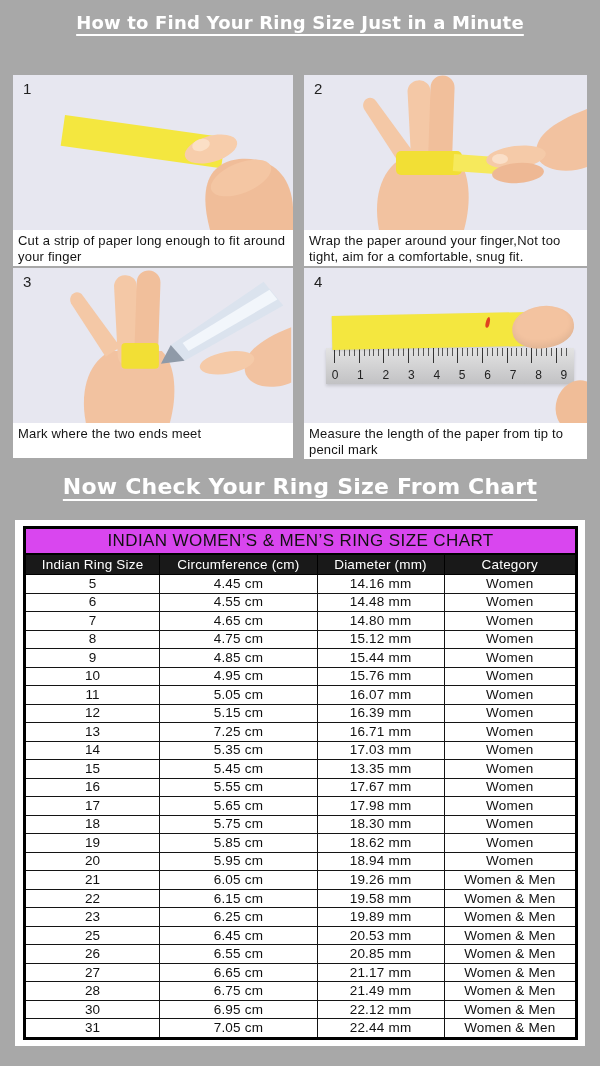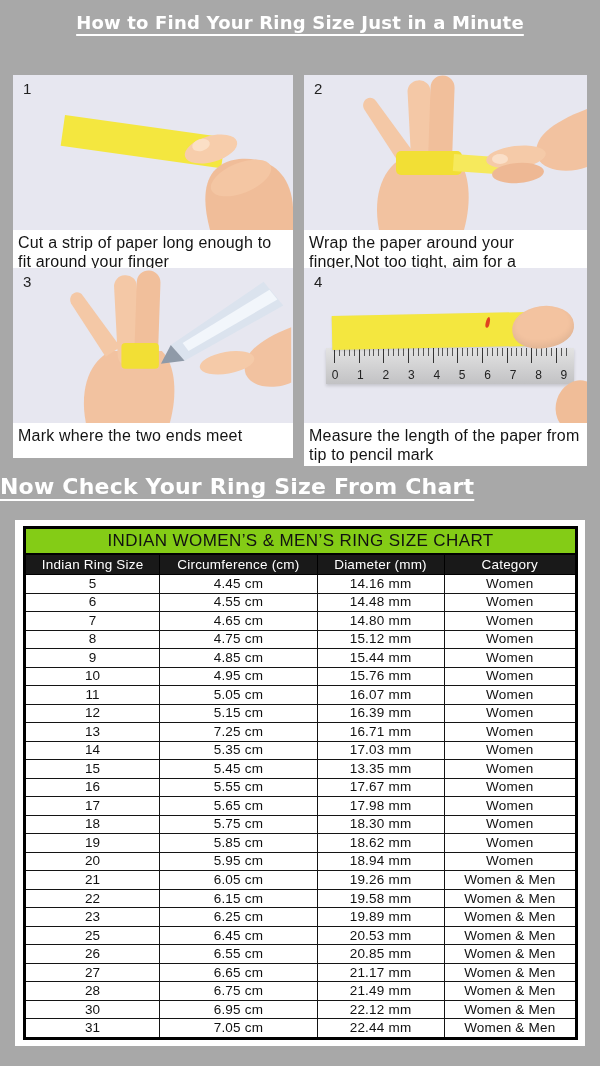--- a/index.html
+++ b/index.html
@@ -8,37 +8,37 @@
     background:#a8a8a8;
     font-family:"Liberation Sans", sans-serif;
   }
   .main-title{
     position:absolute;top:12px;left:0;width:600px;text-align:center;
     color:#ffffff;font-size:18px;font-weight:700;letter-spacing:.2px;
     font-family:"DejaVu Sans", sans-serif;
     text-decoration:underline;text-decoration-thickness:2px;text-underline-offset:5px;
   }
   .section-title{
-    position:absolute;top:474px;left:0;width:600px;
+    position:absolute;top:474px;left:0;width:600px;text-align:center;
     color:#ffffff;font-size:22px;font-weight:700;letter-spacing:.2px;
     font-family:"DejaVu Sans", sans-serif;
     text-decoration:underline;text-decoration-thickness:2px;text-underline-offset:5px;
   }
   .steps{
     position:absolute;top:75px;left:13px;width:574px;
     display:grid;grid-template-columns:280px 283px;column-gap:11px;row-gap:3px;
   }
   .panel{height:190px;display:flex;flex-direction:column;background:#ffffff;}
   .panel-image{flex:0 0 155px;background:#e7e7f0;position:relative;overflow:hidden;}
   .step-num{
     position:absolute;top:5px;left:10px;font-size:15px;color:#222;z-index:5;
   }
   .panel-caption{
     flex:1;background:#ffffff;color:#141414;
-    font-size:16px;line-height:1.2;letter-spacing:.2px;
+    font-size:13px;line-height:1.2;letter-spacing:.2px;
     padding:3px 5px 2px 5px;
   }
   .panel-image svg{position:absolute;left:0;top:0;width:100%;height:100%;}
 
   
   .ruler{
     position:absolute;left:22px;top:80px;width:248px;height:36px;
     background:linear-gradient(#e3e3e3,#c2c2c4);
     box-shadow:0 2px 3px rgba(0,0,0,.15);
   }
@@ -81,21 +81,21 @@
   .chart-wrap{
     position:absolute;left:15px;top:520px;width:570px;height:526px;
     background:#ffffff;box-sizing:border-box;padding:6px 7px 6px 8px;
   }
   .chart-wrap table{
     width:100%;height:100%;border-collapse:collapse;table-layout:fixed;
     border:3px solid #000;
   }
   .table-title{
     font-size:17px;font-weight:400;letter-spacing:.4px;color:#111;
-    text-align:center;padding:2px 0;background:#84cc16;
+    text-align:center;padding:2px 0;background:#d946ef;
     border-bottom:2px solid #000;
   }
   thead th.col-h{
     background:#191919;color:#ffffff;font-weight:400;font-size:13.5px;
     padding:2px 0;border:1px solid #000;letter-spacing:.2px;
   }
   tbody td{
     font-size:13.5px;color:#111;text-align:center;padding:0;
     border:1px solid #141414;height:17px;line-height:16px;letter-spacing:.2px;
   }

